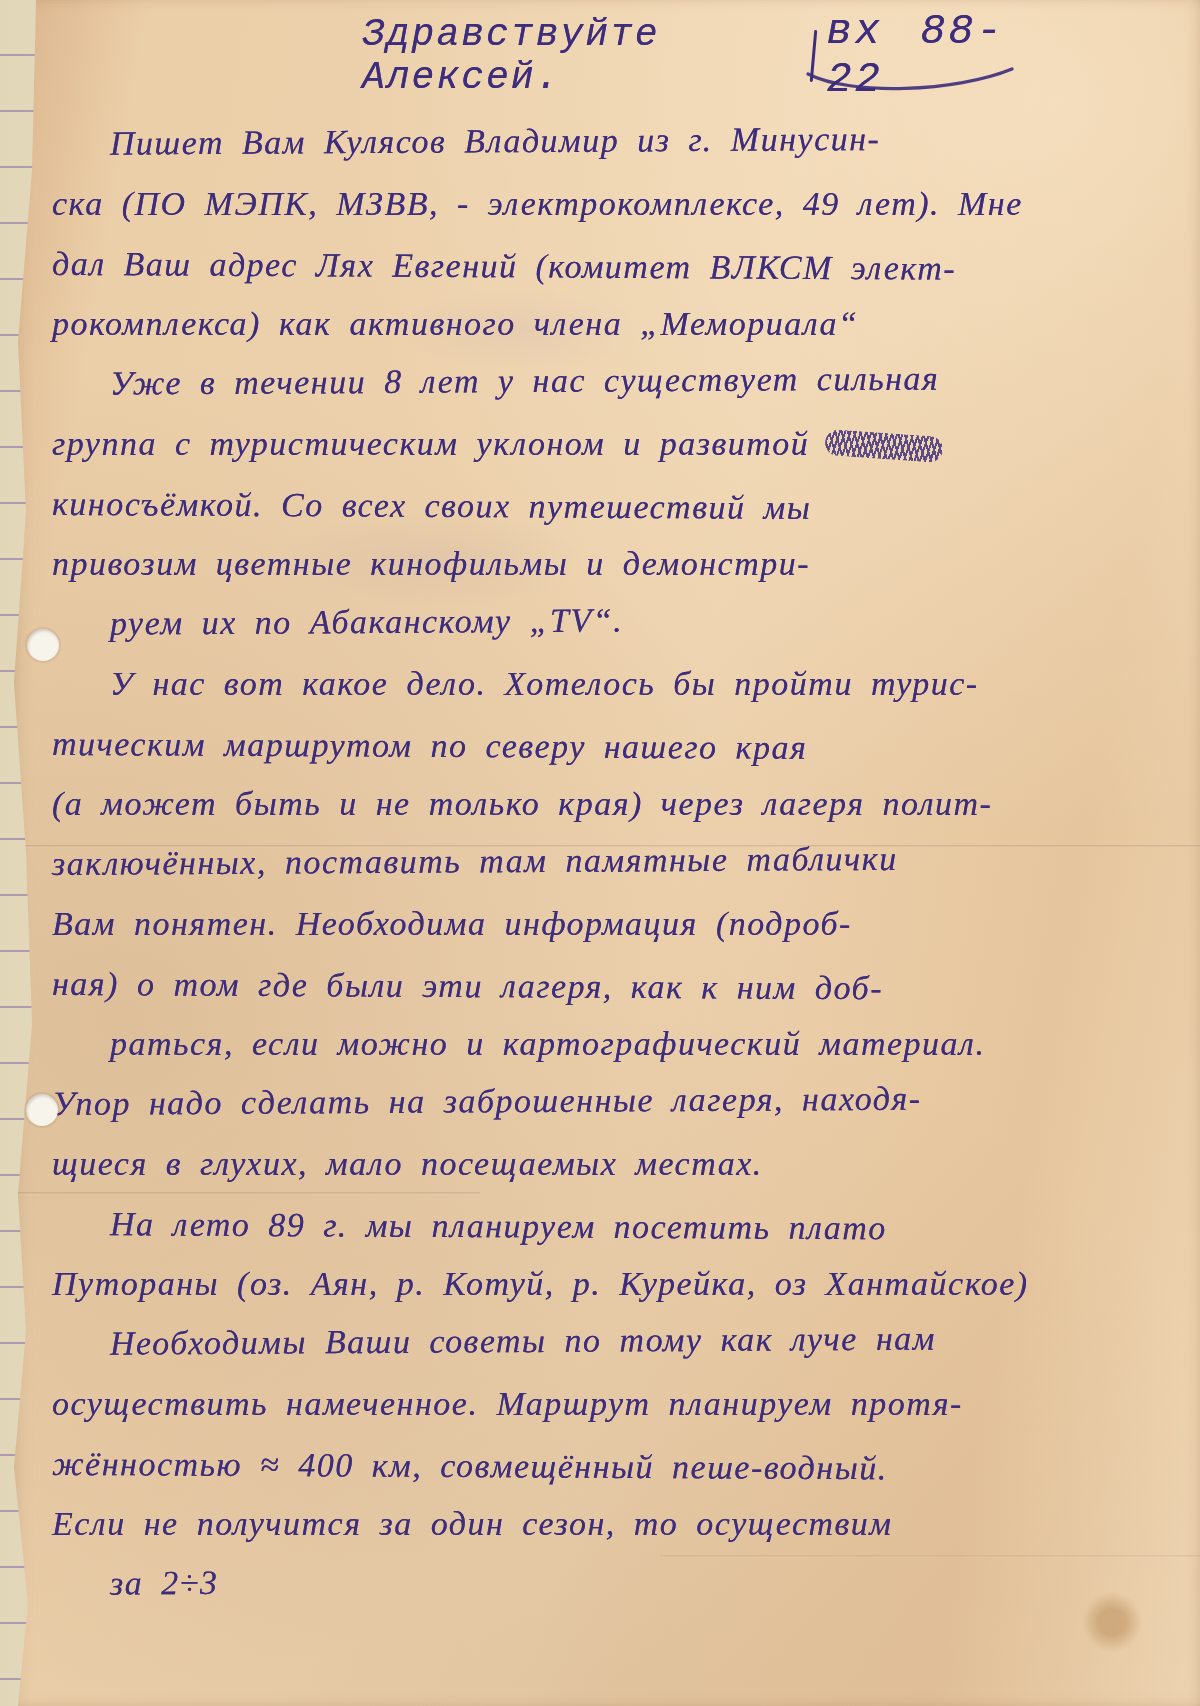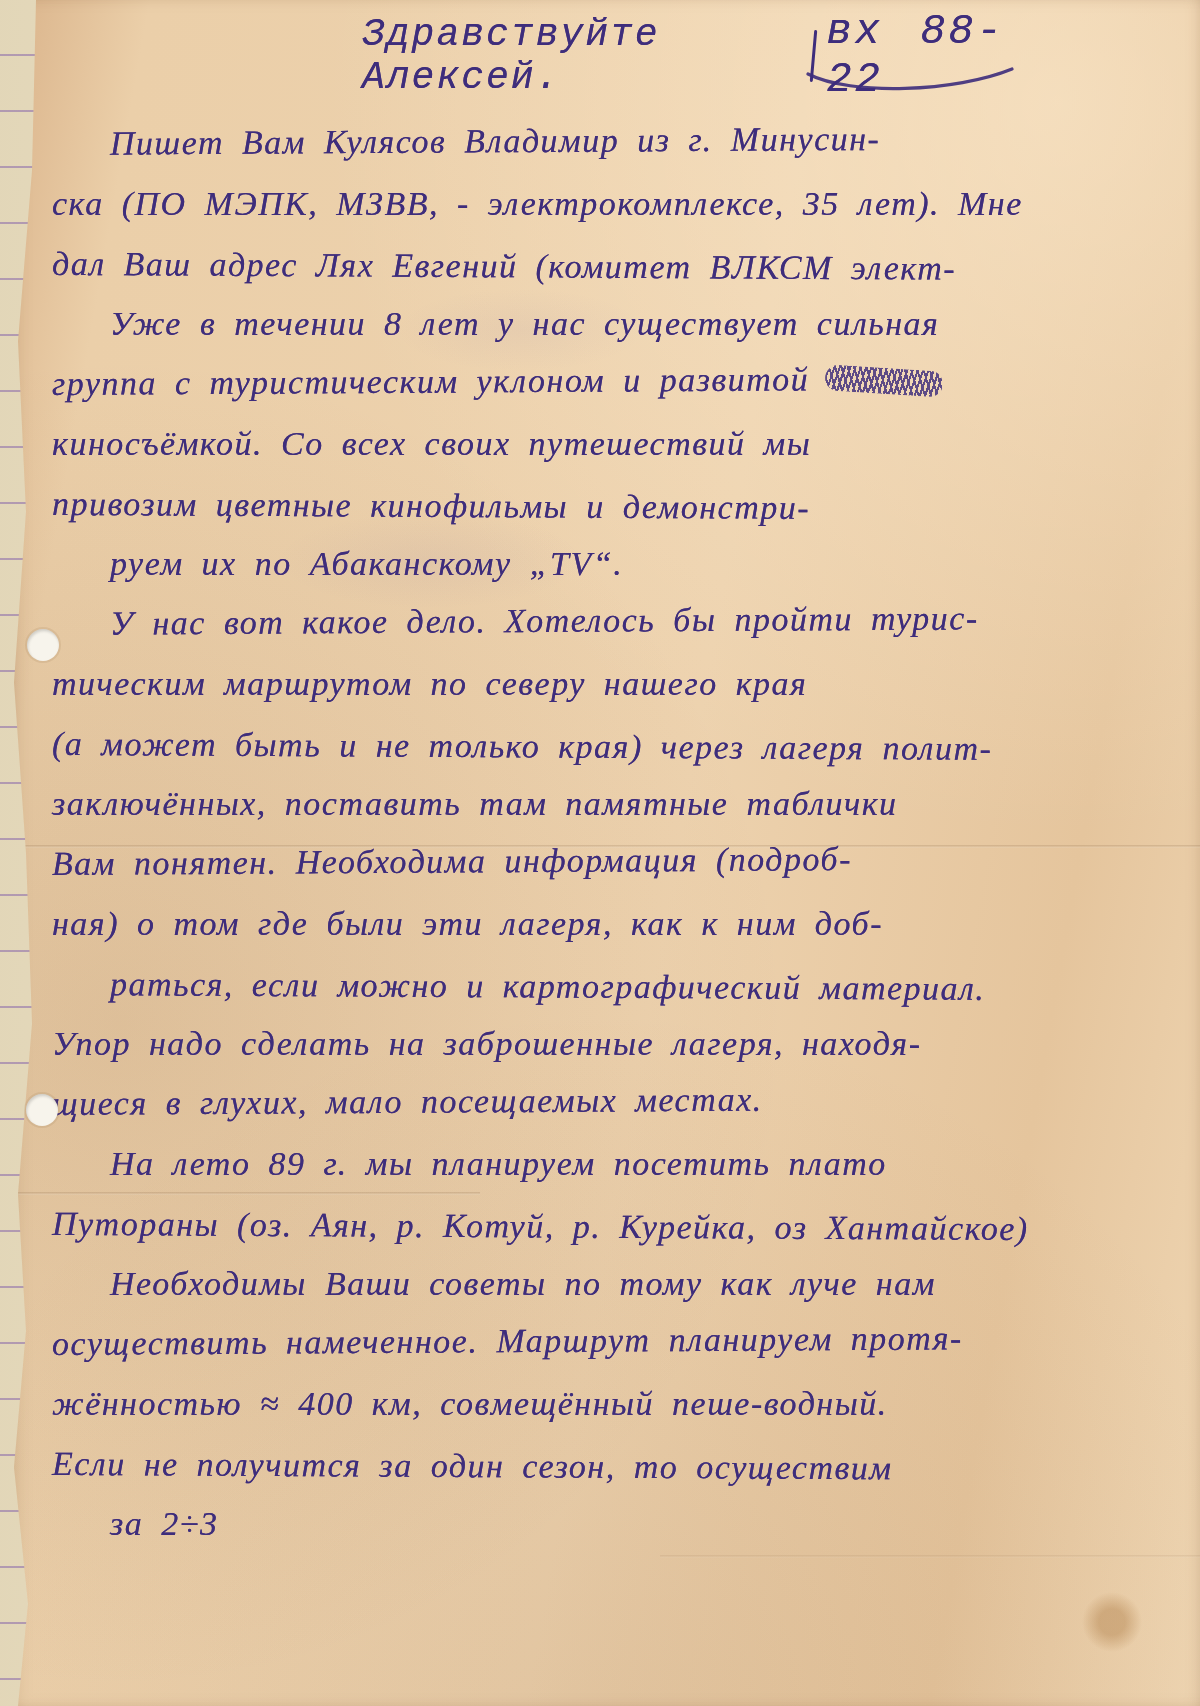--- a/index.html
+++ b/index.html
@@ -118,22 +118,23 @@
           <span class="reg-bar"></span>
           <span class="reg">вх 88-22</span>
           <svg class="reg-swoosh" width="210" height="32" viewBox="0 0 210 32">
             <path d="M2 8 C 45 30, 150 26, 206 3" fill="none" stroke="#3e2d7c" stroke-width="3.2" stroke-linecap="round"></path>
           </svg>
         </span>
       </div>
 
       <div class="lines">
           <div class="line indent"><span>Пишет Вам Кулясов Владимир из г. Минусин-</span></div>
-          <div class="line"><span>ска (ПО МЭПК, МЗВВ, - электрокомплексе, 35 лет). Мне</span></div>
+          <div class="line"><span>ска (ПО МЭПК, МЗВВ, - электрокомплексе, 49 лет). Мне</span></div>
           <div class="line"><span>дал Ваш адрес Лях Евгений (комитет ВЛКСМ элект-</span></div>
+          <div class="line"><span>рокомплекса) как активного члена „Мемориала“</span></div>
           <div class="line indent"><span>Уже в течении 8 лет у нас существует сильная</span></div>
           <div class="line"><span>группа с туристическим уклоном и развитой</span><span class="scribble" title="нрзб"></span></div>
           <div class="line"><span>киносъёмкой. Со всех своих путешествий мы</span></div>
           <div class="line"><span>привозим цветные кинофильмы и демонстри-</span></div>
           <div class="line indent"><span>руем их по Абаканскому „TV“.</span></div>
           <div class="line indent"><span>У нас вот какое дело. Хотелось бы пройти турис-</span></div>
           <div class="line"><span>тическим маршрутом по северу нашего края</span></div>
           <div class="line"><span>(а может быть и не только края) через лагеря полит-</span></div>
           <div class="line"><span>заключённых, поставить там памятные таблички</span></div>
           <div class="line"><span>Вам понятен. Необходима информация (подроб-</span></div>

